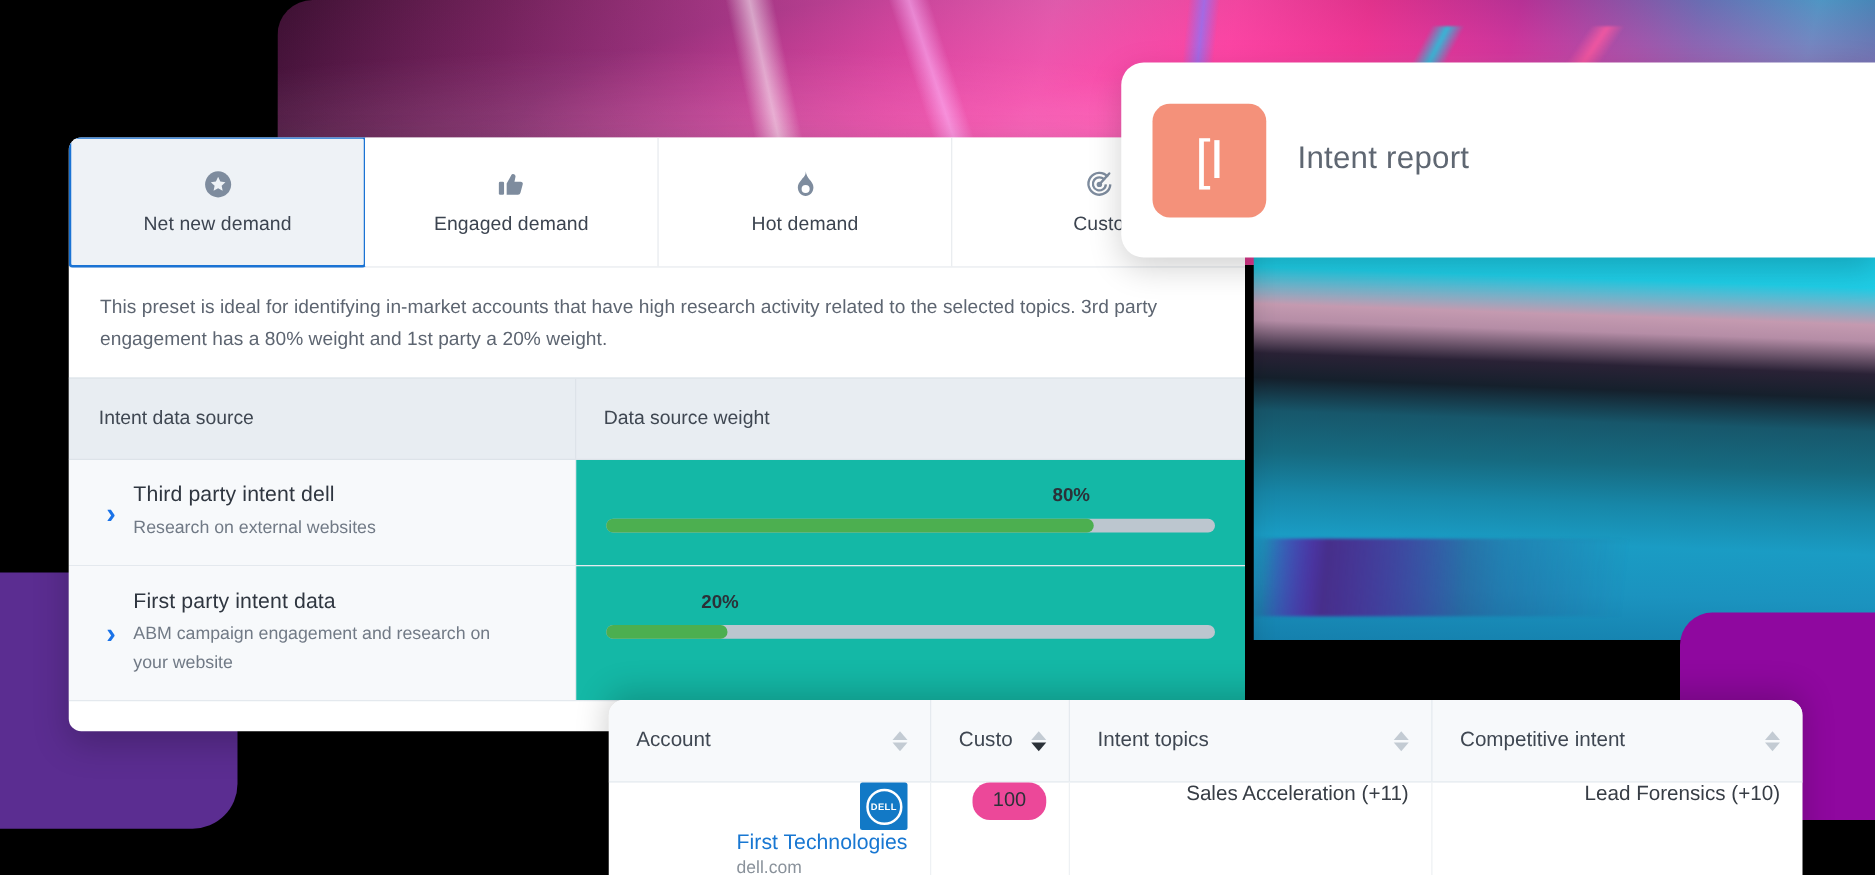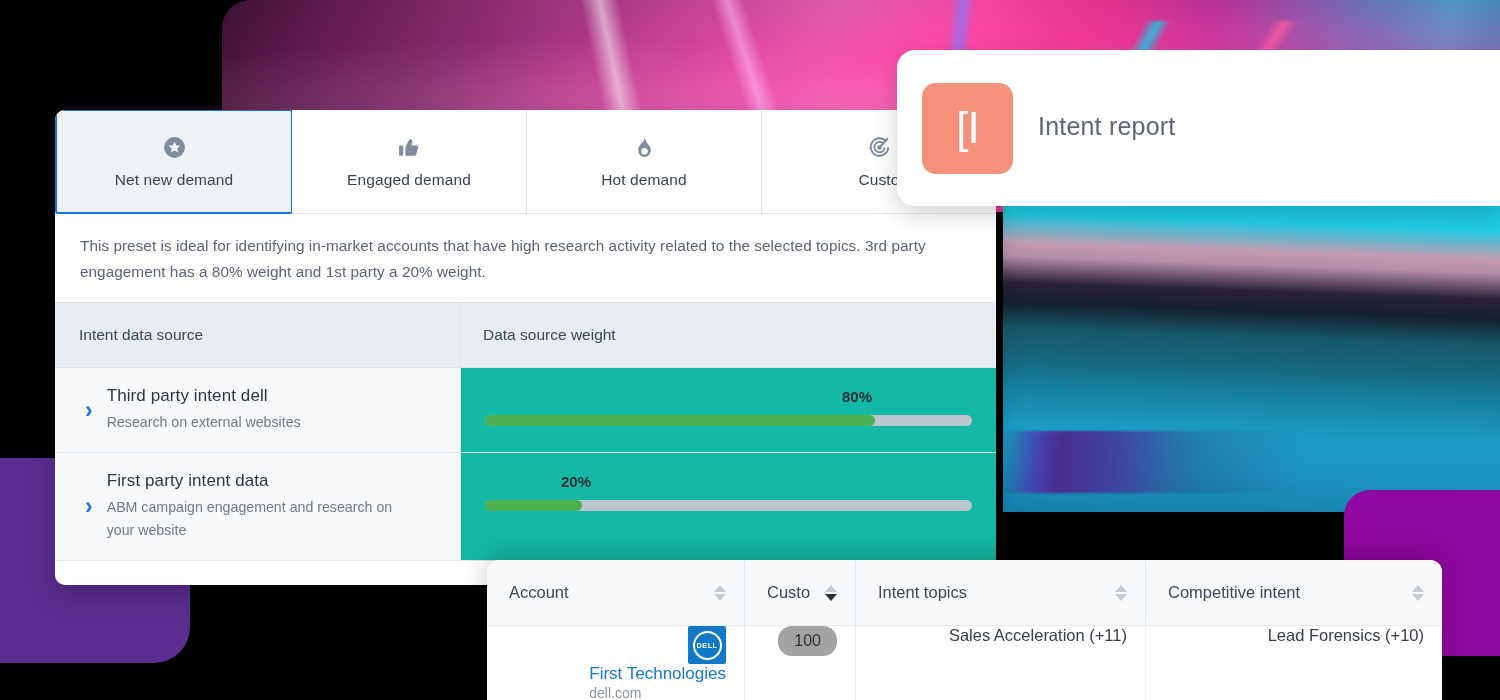--- a/index.html
+++ b/index.html
@@ -156,21 +156,21 @@
     display:flex; align-items:center; justify-content:center; flex:0 0 38px;
   }
   .dell-ring {
     width:29px;height:29px;border-radius:50%;border:2px solid #fff;
     display:flex;align-items:center;justify-content:center;
     font-size:7.5px;color:#fff;letter-spacing:.3px;font-weight:bold;
   }
   .acct-name { color:#1877d2; font-size:17px; line-height:20px;}
   .acct-url { color:#8a929b; font-size:14px; line-height:18px;}
   .score-pill {
-    background:#a3a3a3; color:#2c3138; border-radius:14px;
+    background:#ec4899; color:#2c3138; border-radius:14px;
     padding:6px 16px; font-size:16px;
   }
 </style>
 </head>
 <body>
 
 <div id="stage">
 
   <div class="bg-pink"></div>
   <div class="bg-teal"></div>

